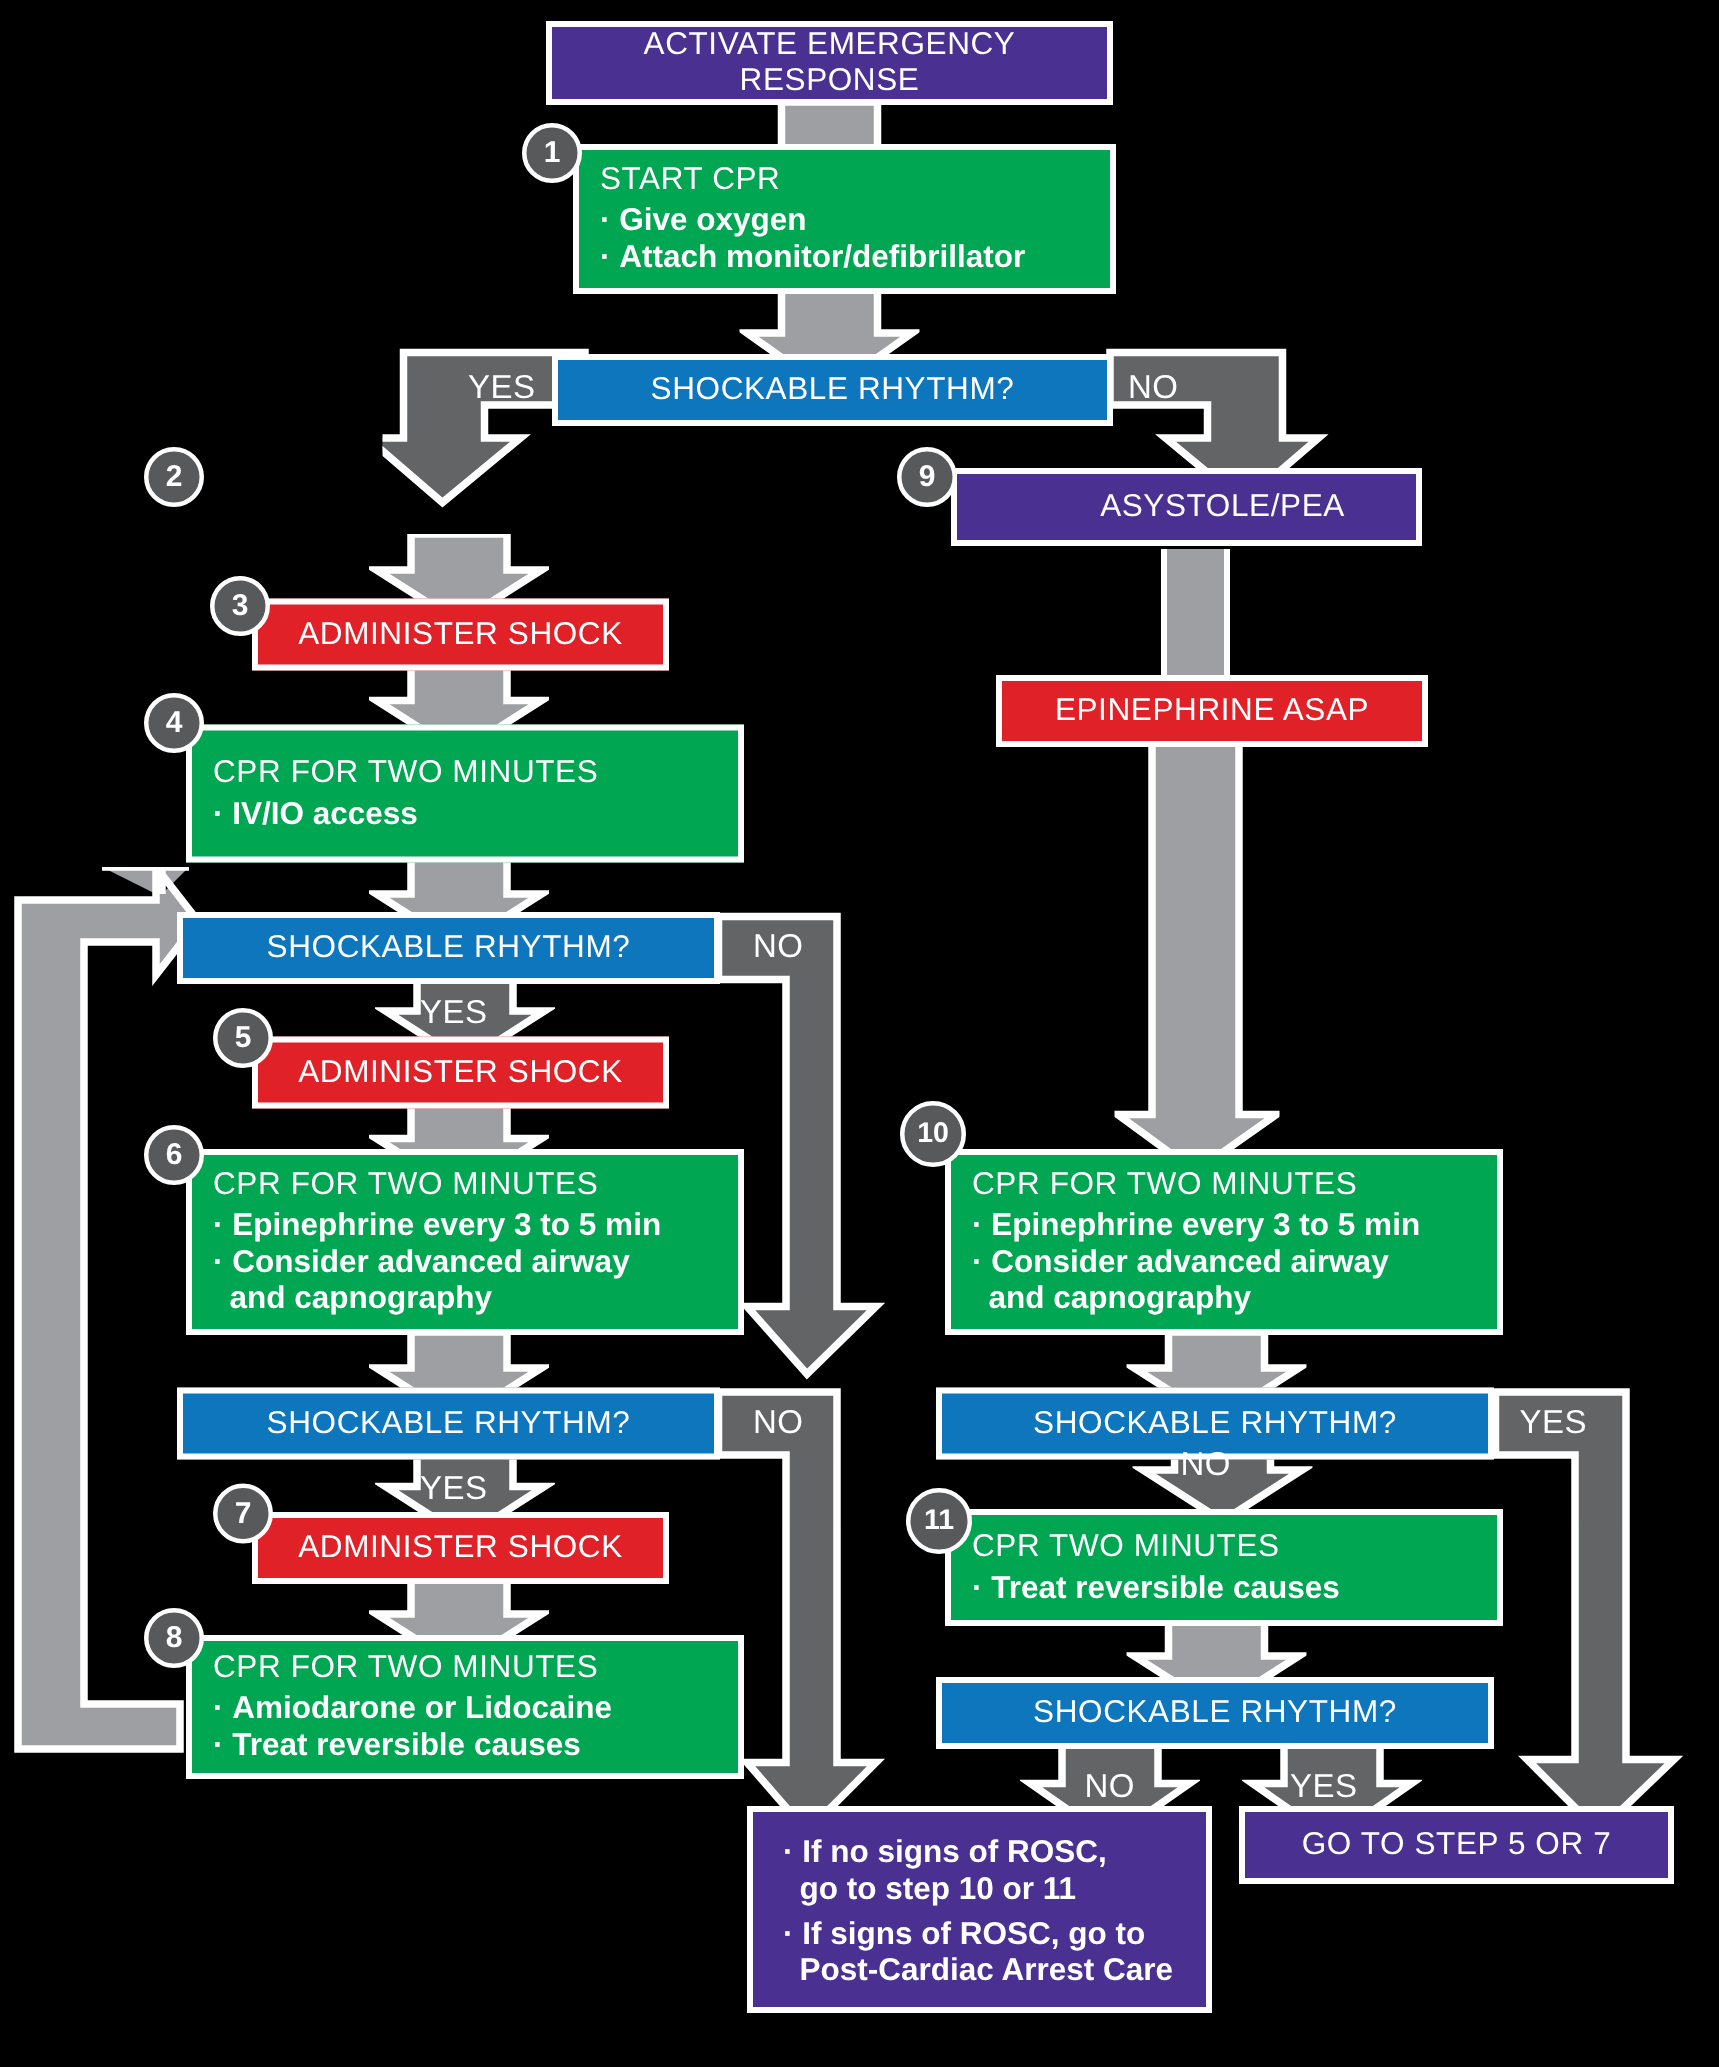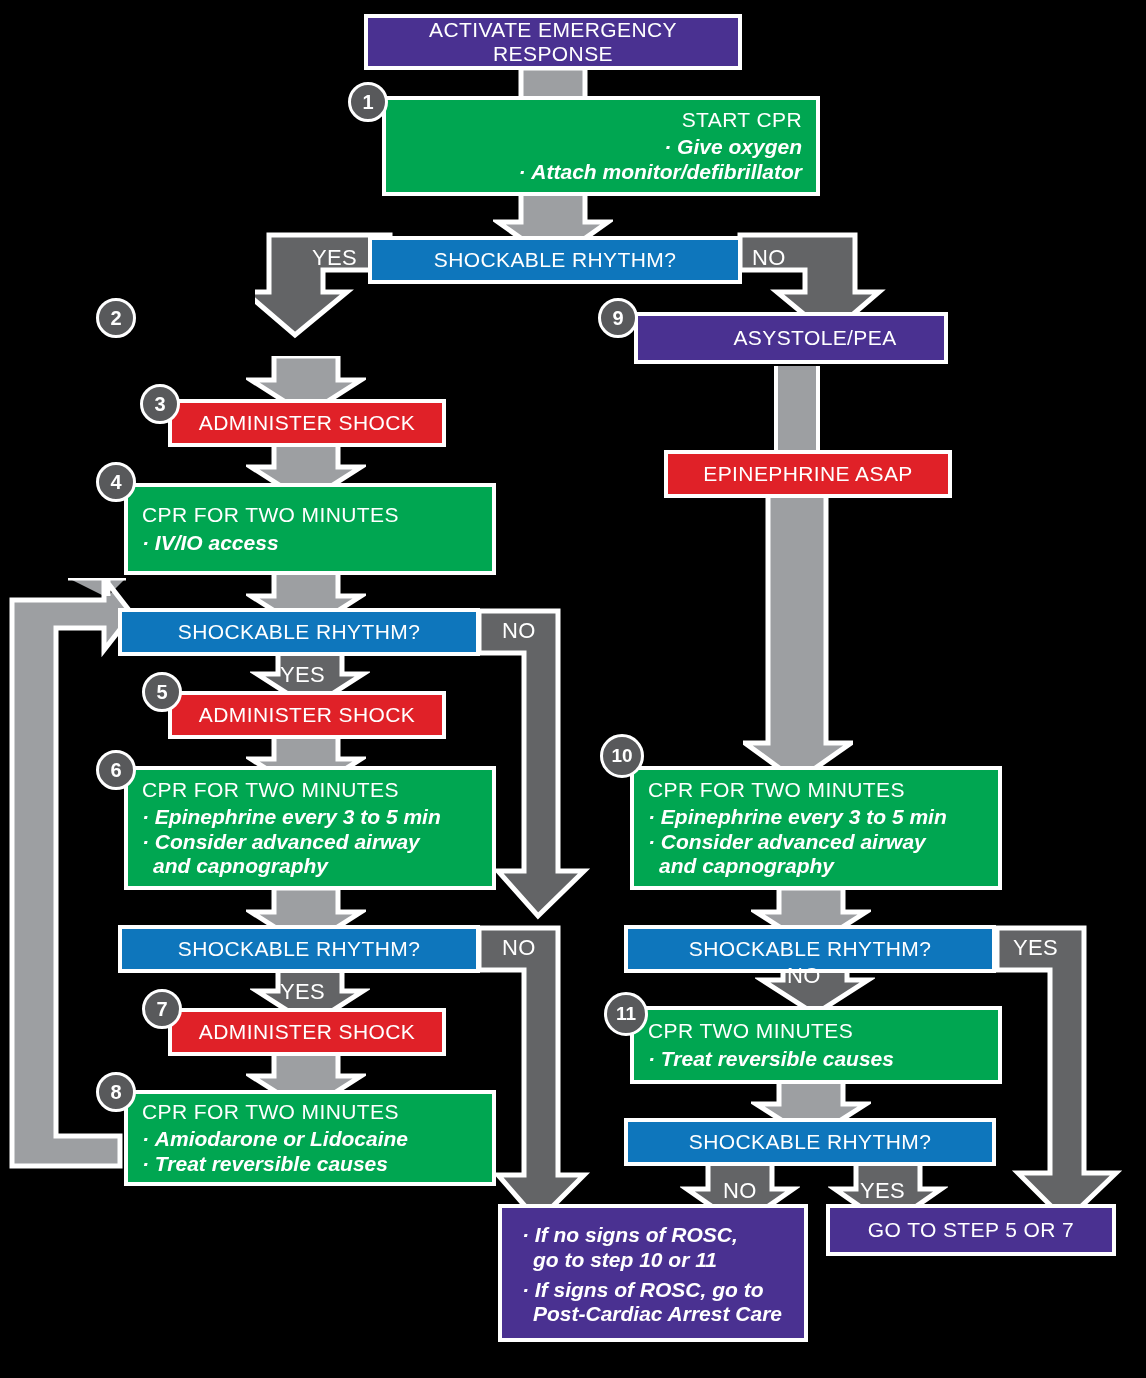--- a/index.html
+++ b/index.html
@@ -31,21 +31,21 @@
     line-height:1.12;
   }
   .node.center{
     display:flex;align-items:center;justify-content:center;text-align:center;
   }
   .node.left{
     display:flex;flex-direction:column;justify-content:center;
     text-align:left;padding:8px 14px;
   }
   .node ul{
-    list-style:none;margin:4px 0 0 0;padding:0;font-style:italic;
+    list-style:none;margin:4px 0 0 0;padding:0;
   }
   .node ul li{
     font-size:21px;line-height:1.16;font-weight:bold;
     text-indent:-11px;padding-left:11px;
   }
   .node ul li .ind{display:block;padding-left:11px;}
 
   
   .badge{
     position:absolute;
@@ -189,21 +189,21 @@
   <div class="edgelabel" style="left:280px;top:979px;">YES</div>
   <div class="edgelabel" style="left:1013px;top:935px;">YES</div>
   <div class="edgelabel" style="left:787px;top:963px;">NO</div>
   <div class="edgelabel" style="left:723px;top:1178px;">NO</div>
   <div class="edgelabel" style="left:860px;top:1178px;">YES</div>
 
   <div class="node purple center" style="left:364px;top:14px;width:378px;height:56px;">
     <span class="title">ACTIVATE EMERGENCY RESPONSE</span>
   </div>
 
-  <div class="node green left" style="left:382px;top:96px;width:438px;height:100px;text-align:right;">
+  <div class="node green left" style="left:382px;top:96px;width:362px;height:100px;">
     <span class="title">START CPR</span>
     <ul>
       <li><span>·&nbsp;</span><span>Give oxygen</span></li>
       <li><span>·&nbsp;</span><span>Attach monitor/defibrillator</span></li>
     </ul>
   </div>
 
   <div class="node blue center" style="left:368px;top:236px;width:374px;height:48px;">
     <span class="title">SHOCKABLE RHYTHM?</span>
   </div>

